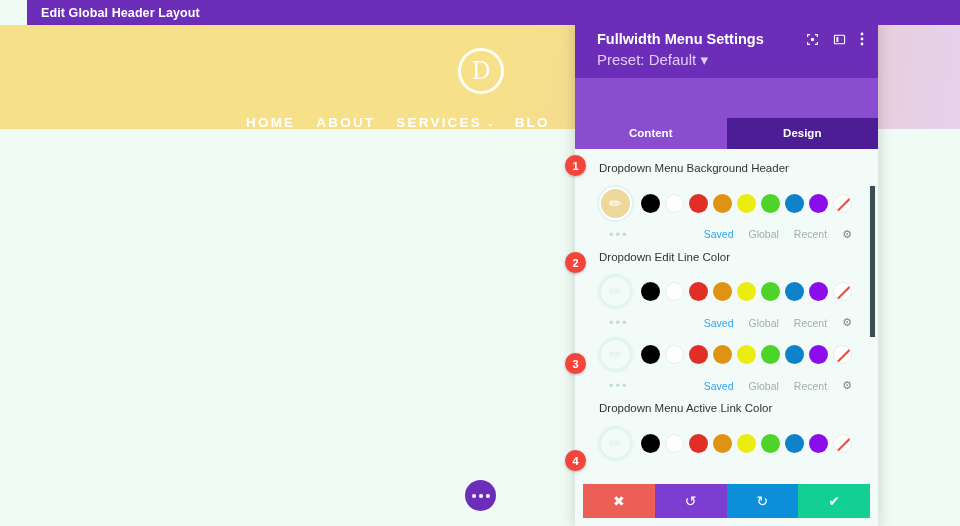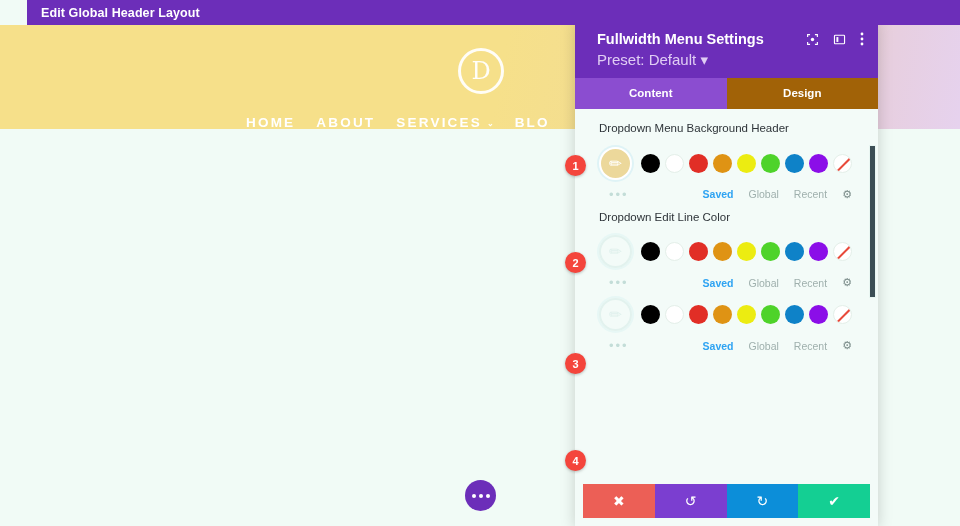--- a/index.html
+++ b/index.html
@@ -194,22 +194,23 @@
     flex: 0 0 auto;
   }
   .tab {
     flex: 1;
     text-align: center;
     color: #ffffff;
     font-size: 11.5px;
     font-weight: bold;
     padding: 9px 0 10px;
     cursor: pointer;
-  }
-  .tab.active { background: #a16207; }
+    margin-top: 40px;
+  }
+  .tab.active { background: #4c1d95; }
 
   .panel-scroll {
     flex: 1 1 auto;
     position: relative;
     overflow: hidden;
     padding: 0 0 0 0;
   }
   .panel-inner {
     padding: 12px 26px 10px 24px;
   }
@@ -300,21 +301,21 @@
     align-items: center;
     gap: 15px;
   }
   .meta-link {
     font-size: 10.5px;
     color: #9fb0ad;
     cursor: pointer;
   }
   .meta-link.active {
     color: #2ea3f2;
-    font-weight: bold;
+    font-weight: normal;
   }
   .gear-icon {
     color: #7b8c8a;
     font-size: 11px;
     cursor: pointer;
     line-height: 1;
   }
 
   
   .panel-scrollbar {
@@ -514,20 +515,37 @@
           <div class="dots-more">•••</div>
           <div class="meta-links">
             <span class="meta-link active">Saved</span>
             <span class="meta-link">Global</span>
             <span class="meta-link">Recent</span>
             <span class="gear-icon">⚙</span>
           </div>
         </div>
       </div>
 
+      <div class="setting-group">
+        <div class="setting-label">Dropdown Menu Active Link Color</div>
+        <div class="swatch-row">
+          <div class="main-swatch empty">
+            <span class="eyedrop">✎</span>
+          </div>
+          <div class="swatch" style="background:#000000"></div>
+          <div class="swatch white" style="background:#ffffff"></div>
+          <div class="swatch" style="background:#e12e26"></div>
+          <div class="swatch" style="background:#df9314"></div>
+          <div class="swatch" style="background:#ecec11"></div>
+          <div class="swatch" style="background:#4ed32a"></div>
+          <div class="swatch" style="background:#0e82c8"></div>
+          <div class="swatch" style="background:#8b0ee8"></div>
+          <div class="swatch none"></div>
+        </div>
+      </div>
 
     </div>
   </div>
 
   <div class="panel-actions">
     <div class="action-btn act-cancel">✖</div>
     <div class="action-btn act-undo">↺</div>
     <div class="action-btn act-redo">↻</div>
     <div class="action-btn act-save">✔</div>
   </div>

